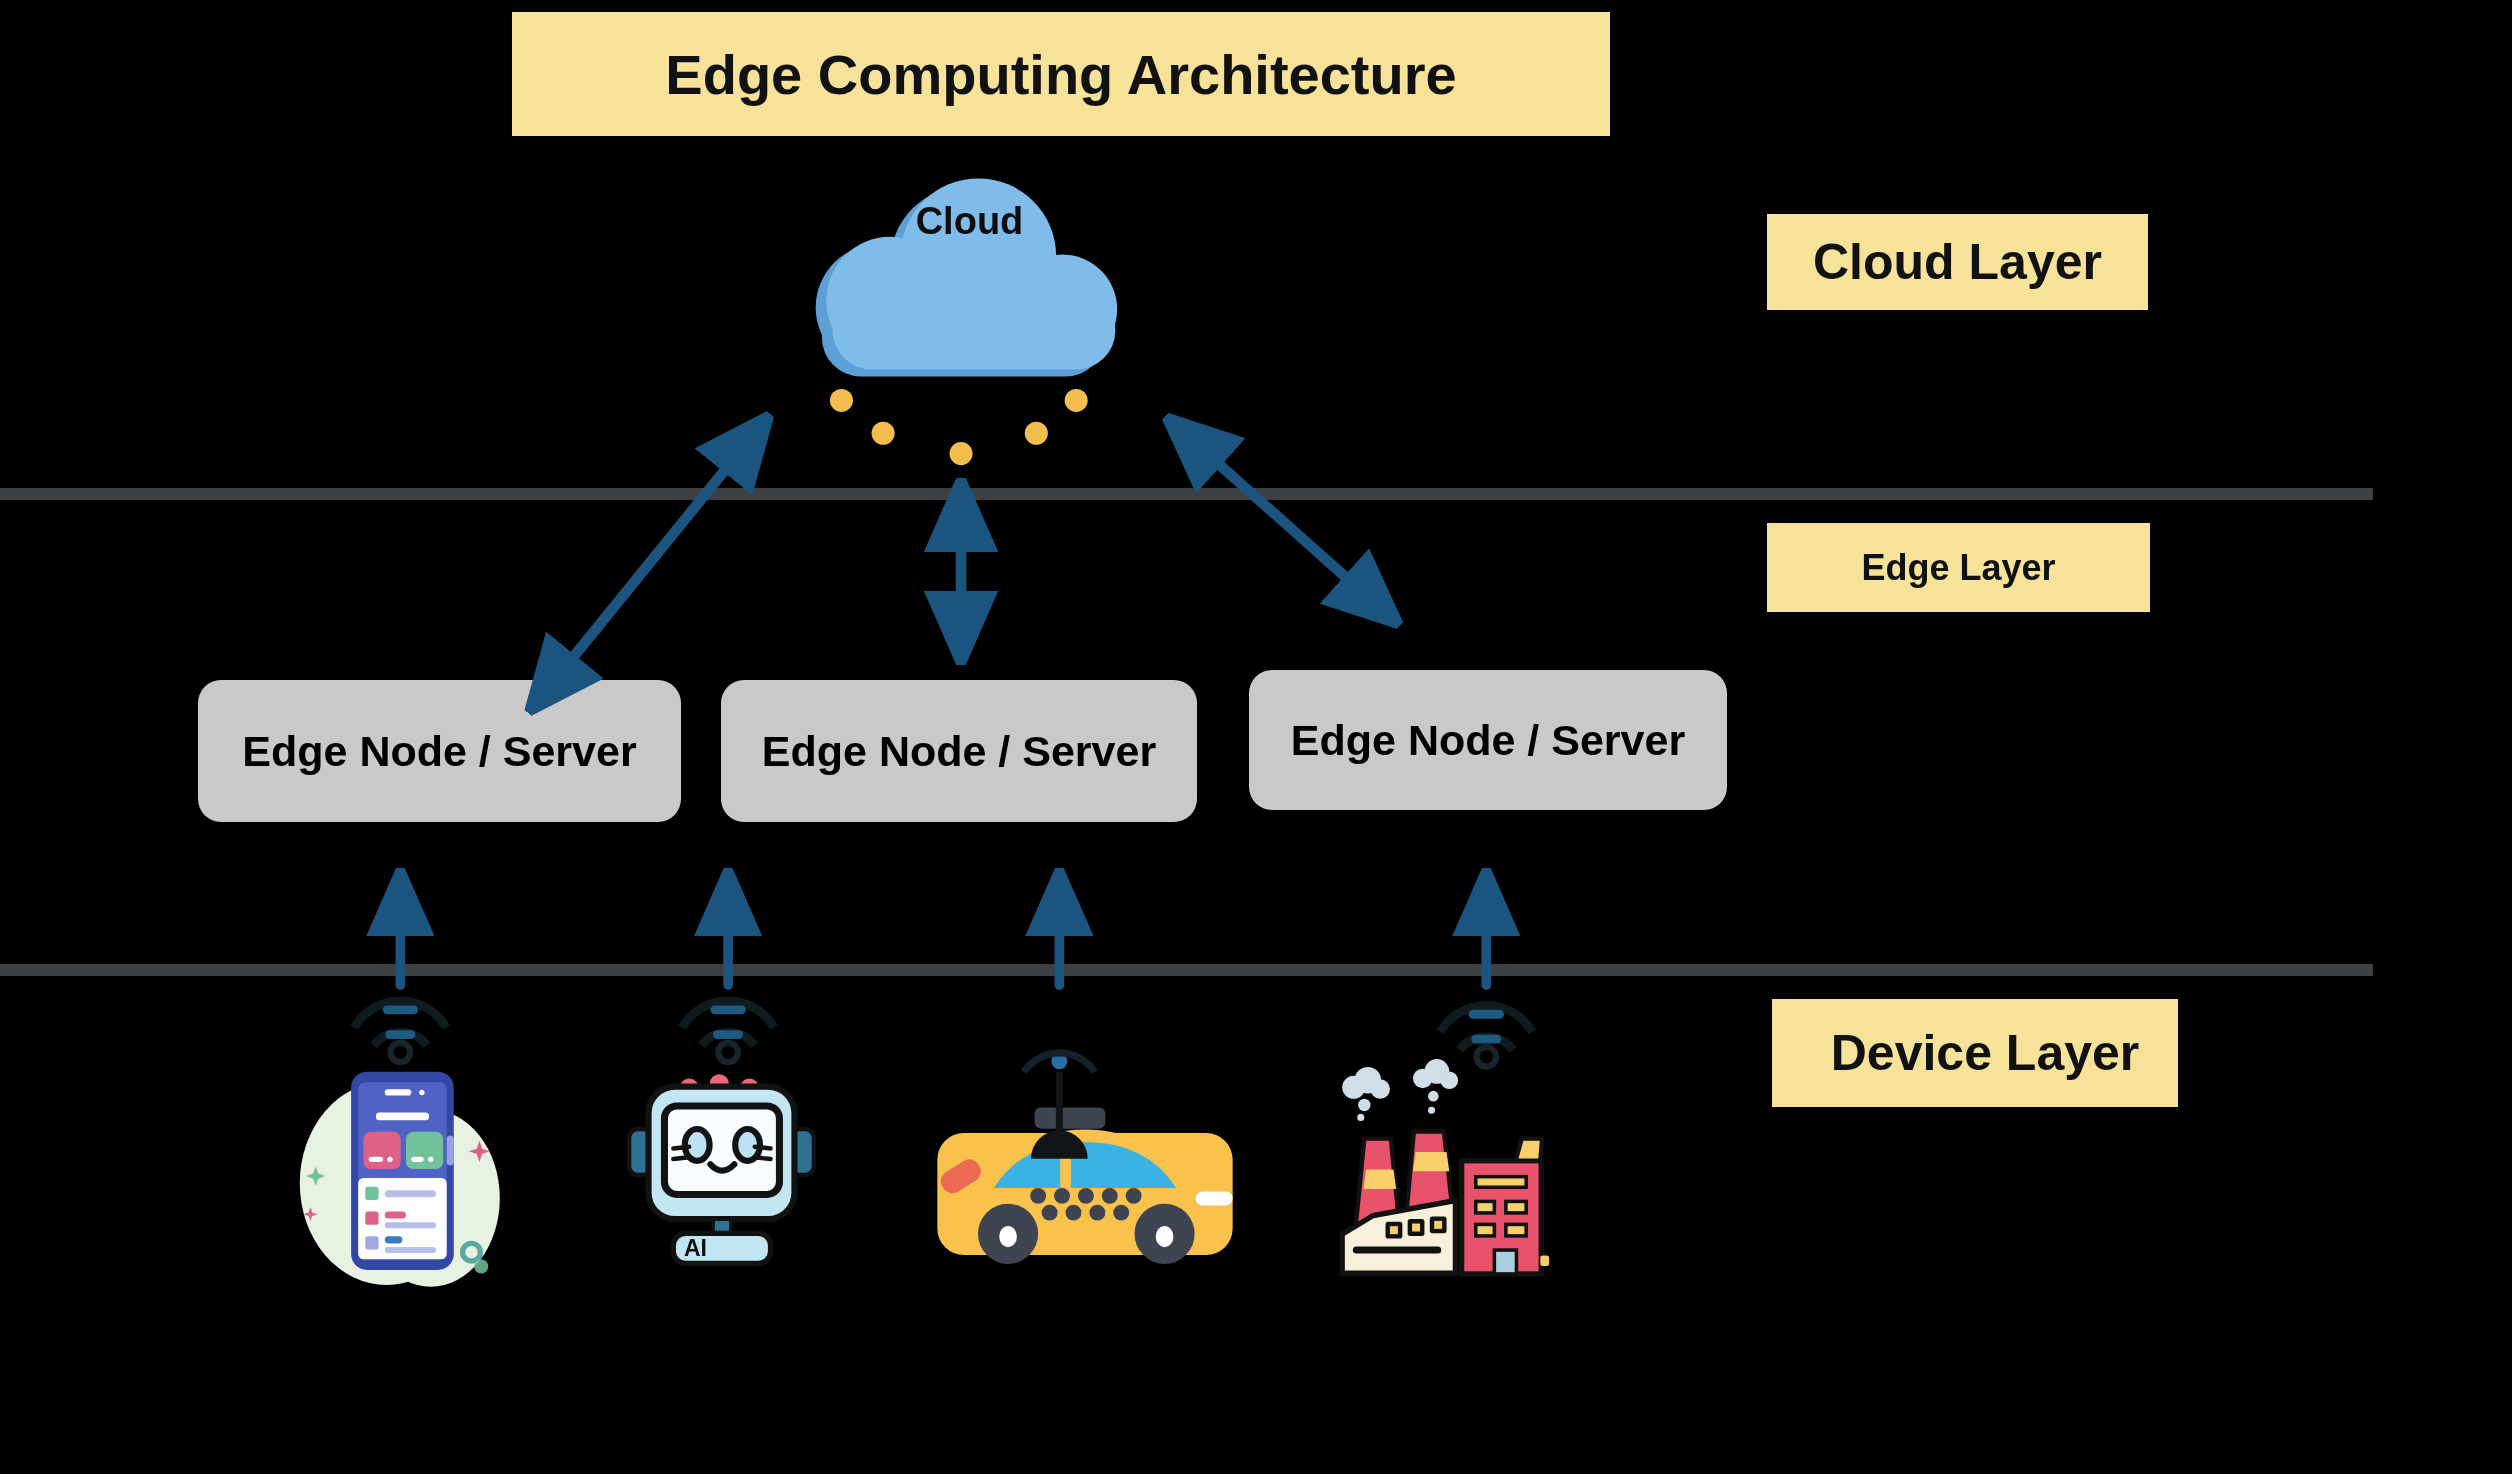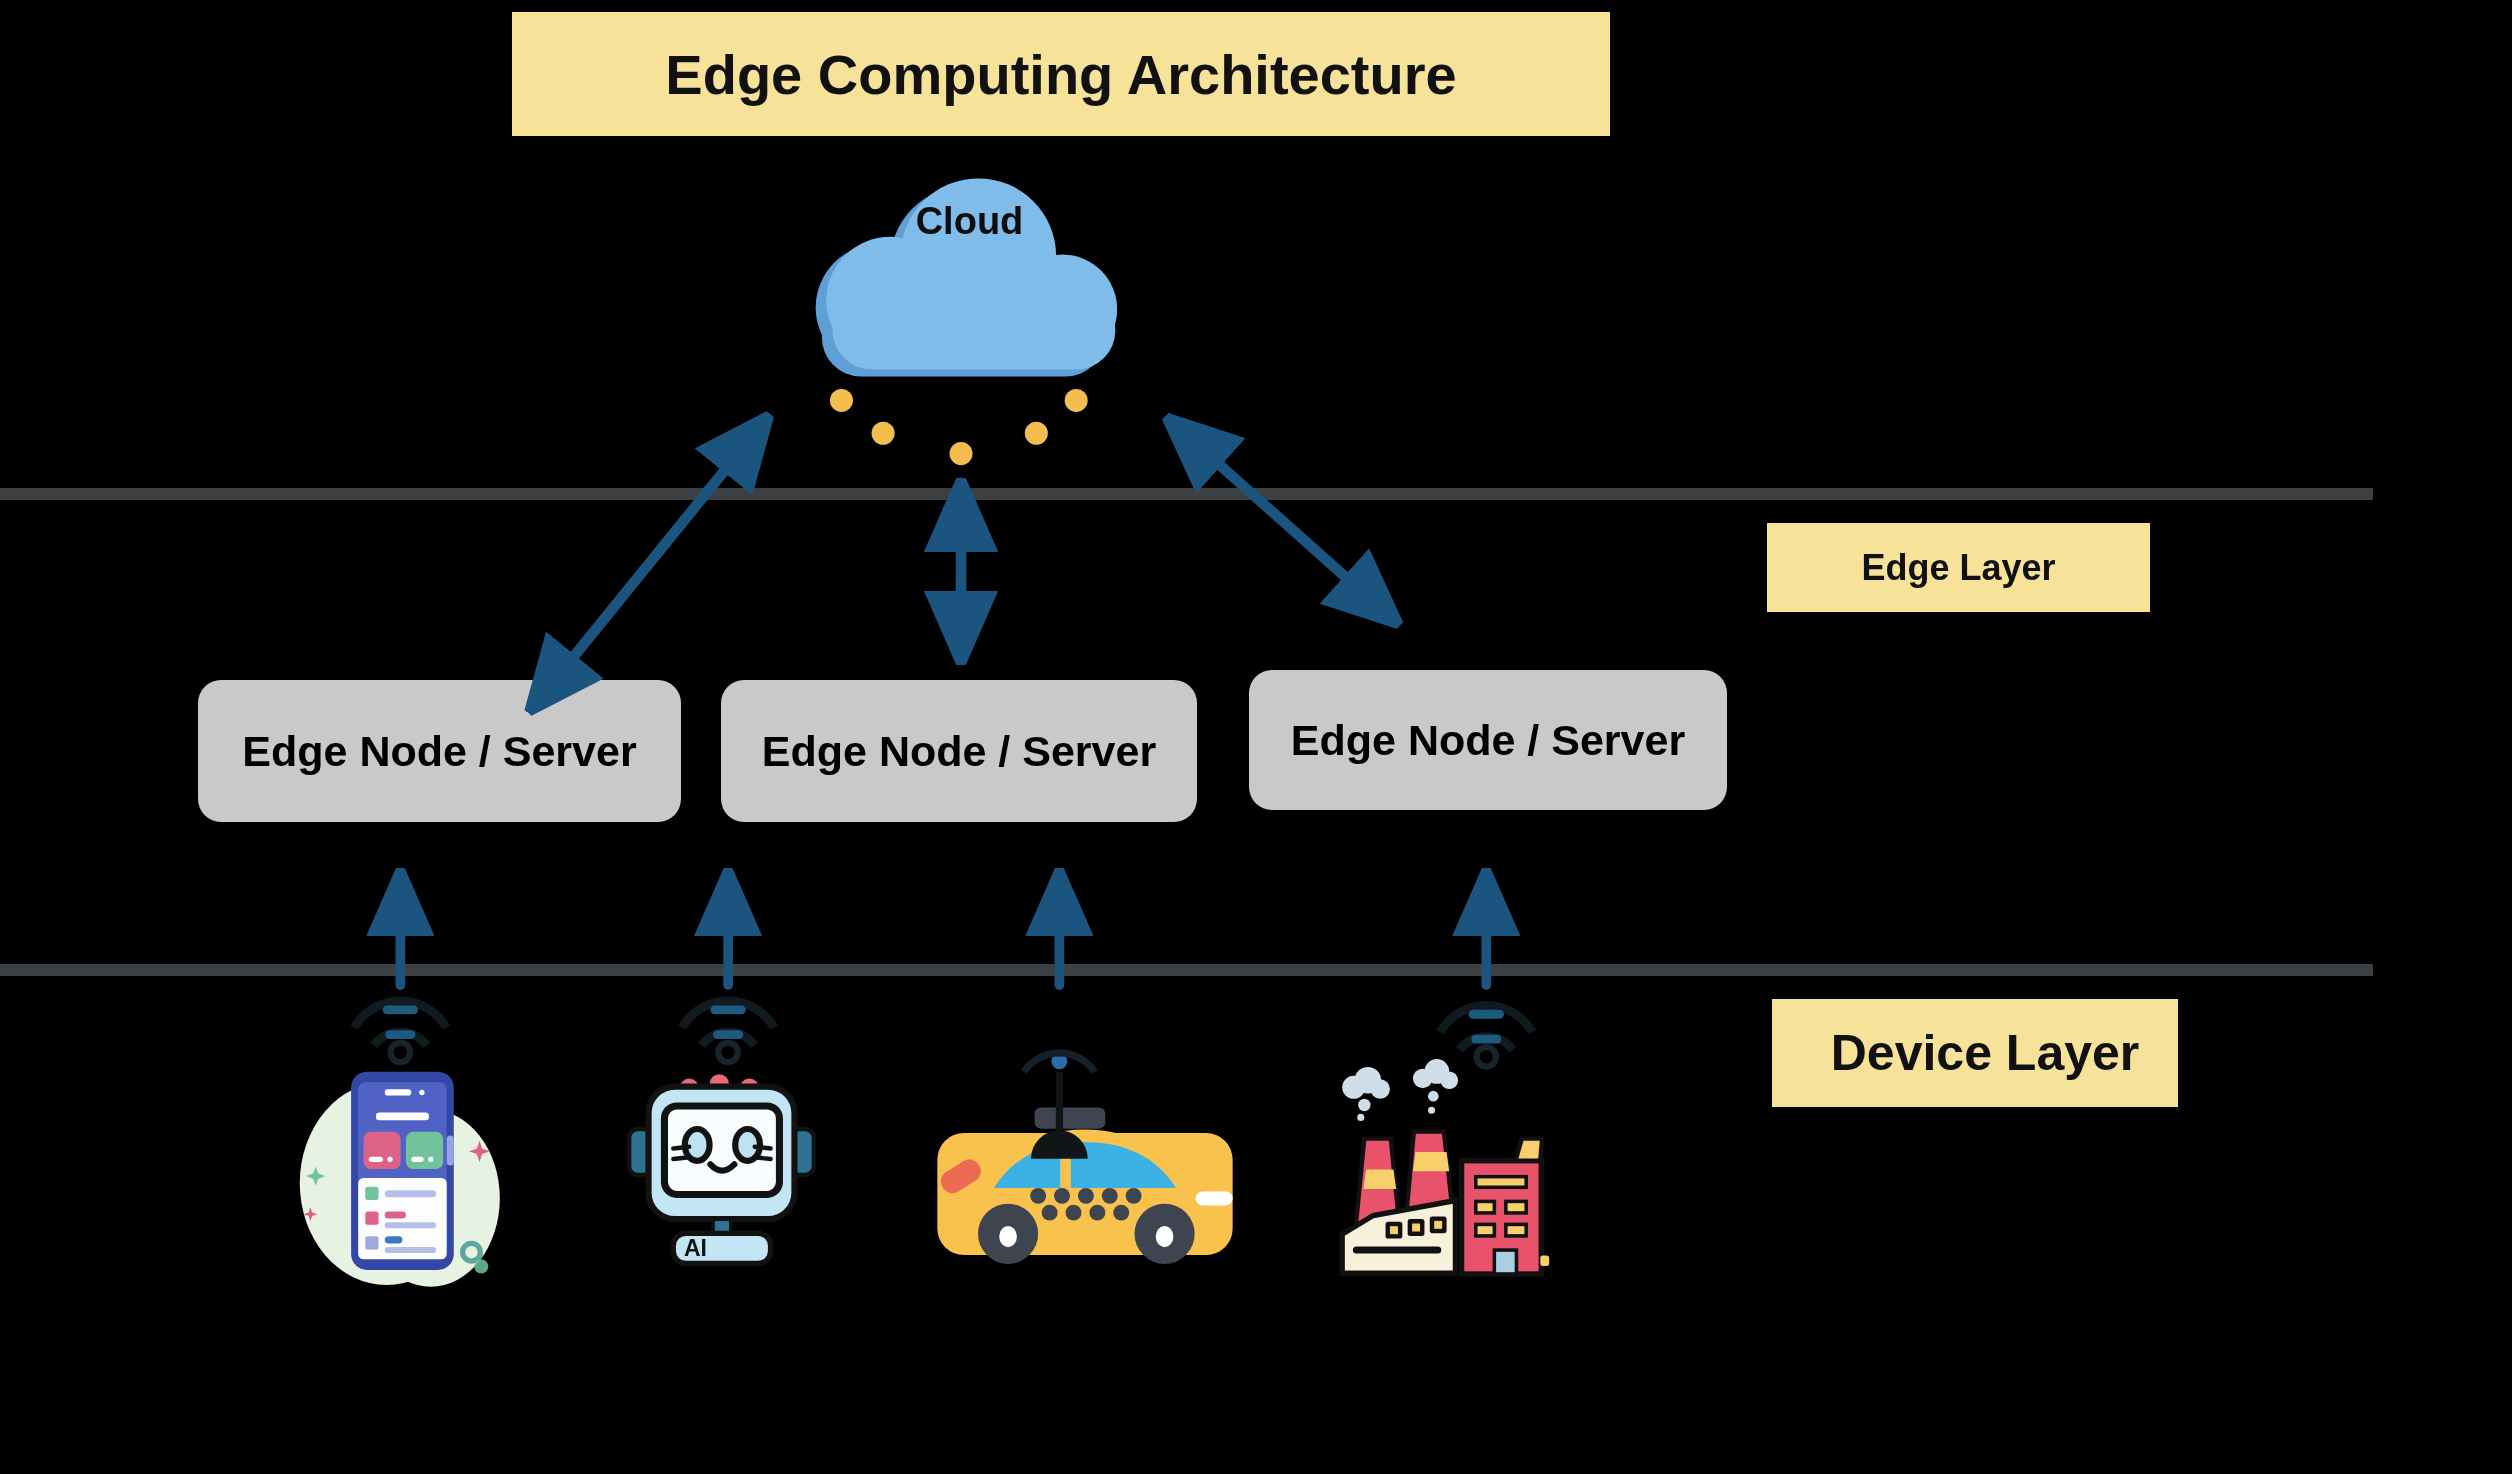--- a/index.html
+++ b/index.html
@@ -45,20 +45,23 @@
 
 <div class="stage">
 
   <div class="divider divider-1"></div>
   <div class="divider divider-2"></div>
 
   <div class="yellow-box title-box">
     <span>Edge Computing Architecture</span>
   </div>
 
+  <div class="yellow-box label-cloud">
+    <span>Cloud Layer</span>
+  </div>
   <div class="yellow-box label-edge">
     <span>Edge Layer</span>
   </div>
   <div class="yellow-box label-device">
     <span>Device Layer</span>
   </div>
 
   <svg class="abs cloud-wrap" width="345" height="221" viewBox="0 0 390 250">
     <g fill="#5E9FD6" transform="translate(-12,8)">
       <circle cx="105" cy="160" r="72"></circle>

